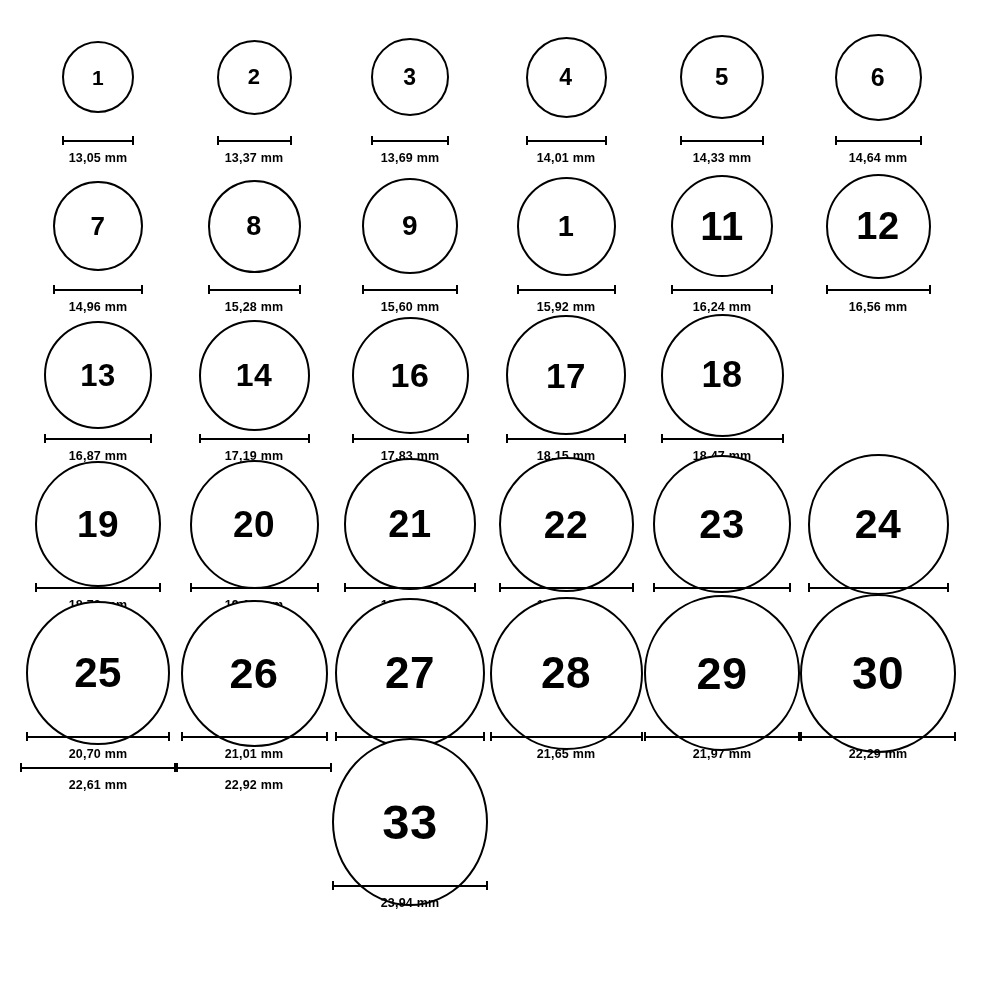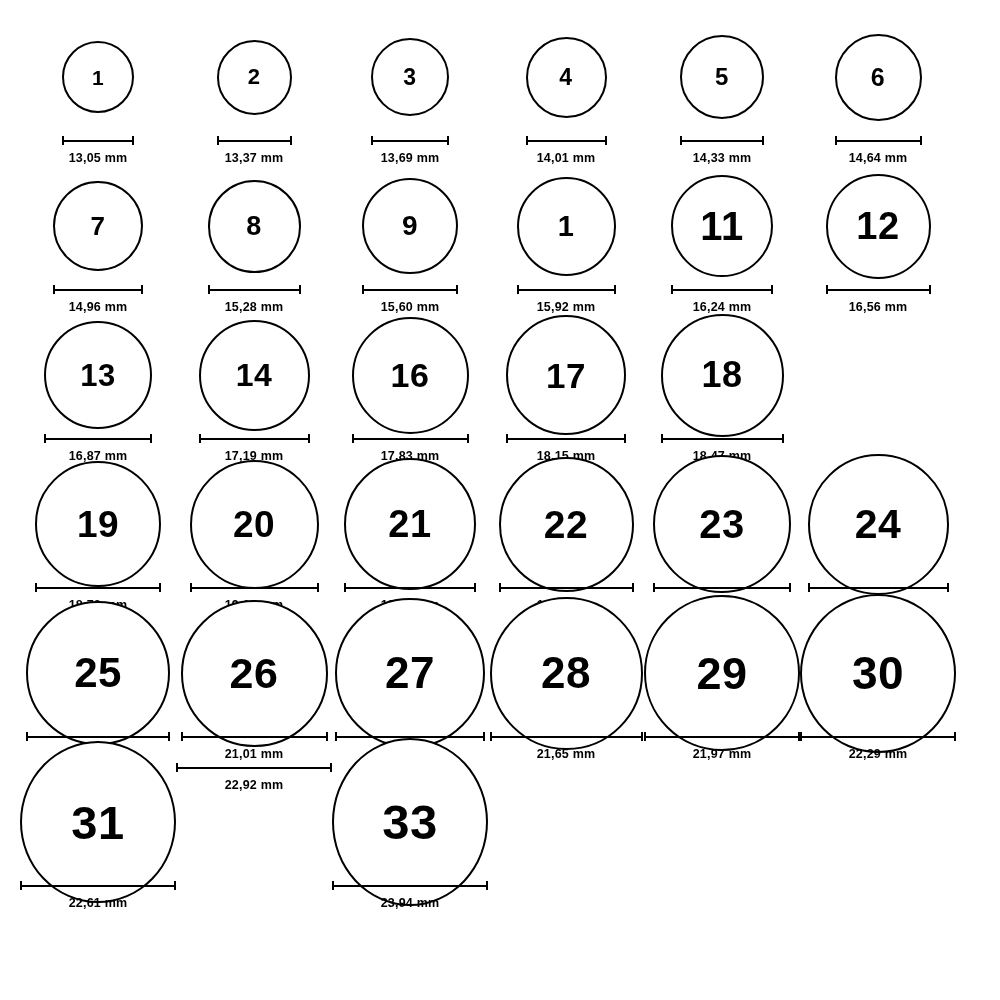--- a/index.html
+++ b/index.html
@@ -540,25 +540,20 @@
             <div class="line"></div>
             <div class="tick left"></div>
             <div class="tick right"></div>
           </div>
         </div>
         <div class="mm">22,29 mm</div>
       </div>
     </div>
     <div class="row">
       <div class="cell">
-        <div class="ring-wrap">
-          <div class="ring" style="width: 162px; height: 162px;">
-            <span class="ring-label" style="font-size: 47px;">31</span>
-          </div>
-        </div>
         <div class="measure">
           <div class="bar" style="width: 162px;">
             <div class="line"></div>
             <div class="tick left"></div>
             <div class="tick right"></div>
           </div>
         </div>
         <div class="mm">22,61 mm</div>
       </div>
       <div class="cell">

